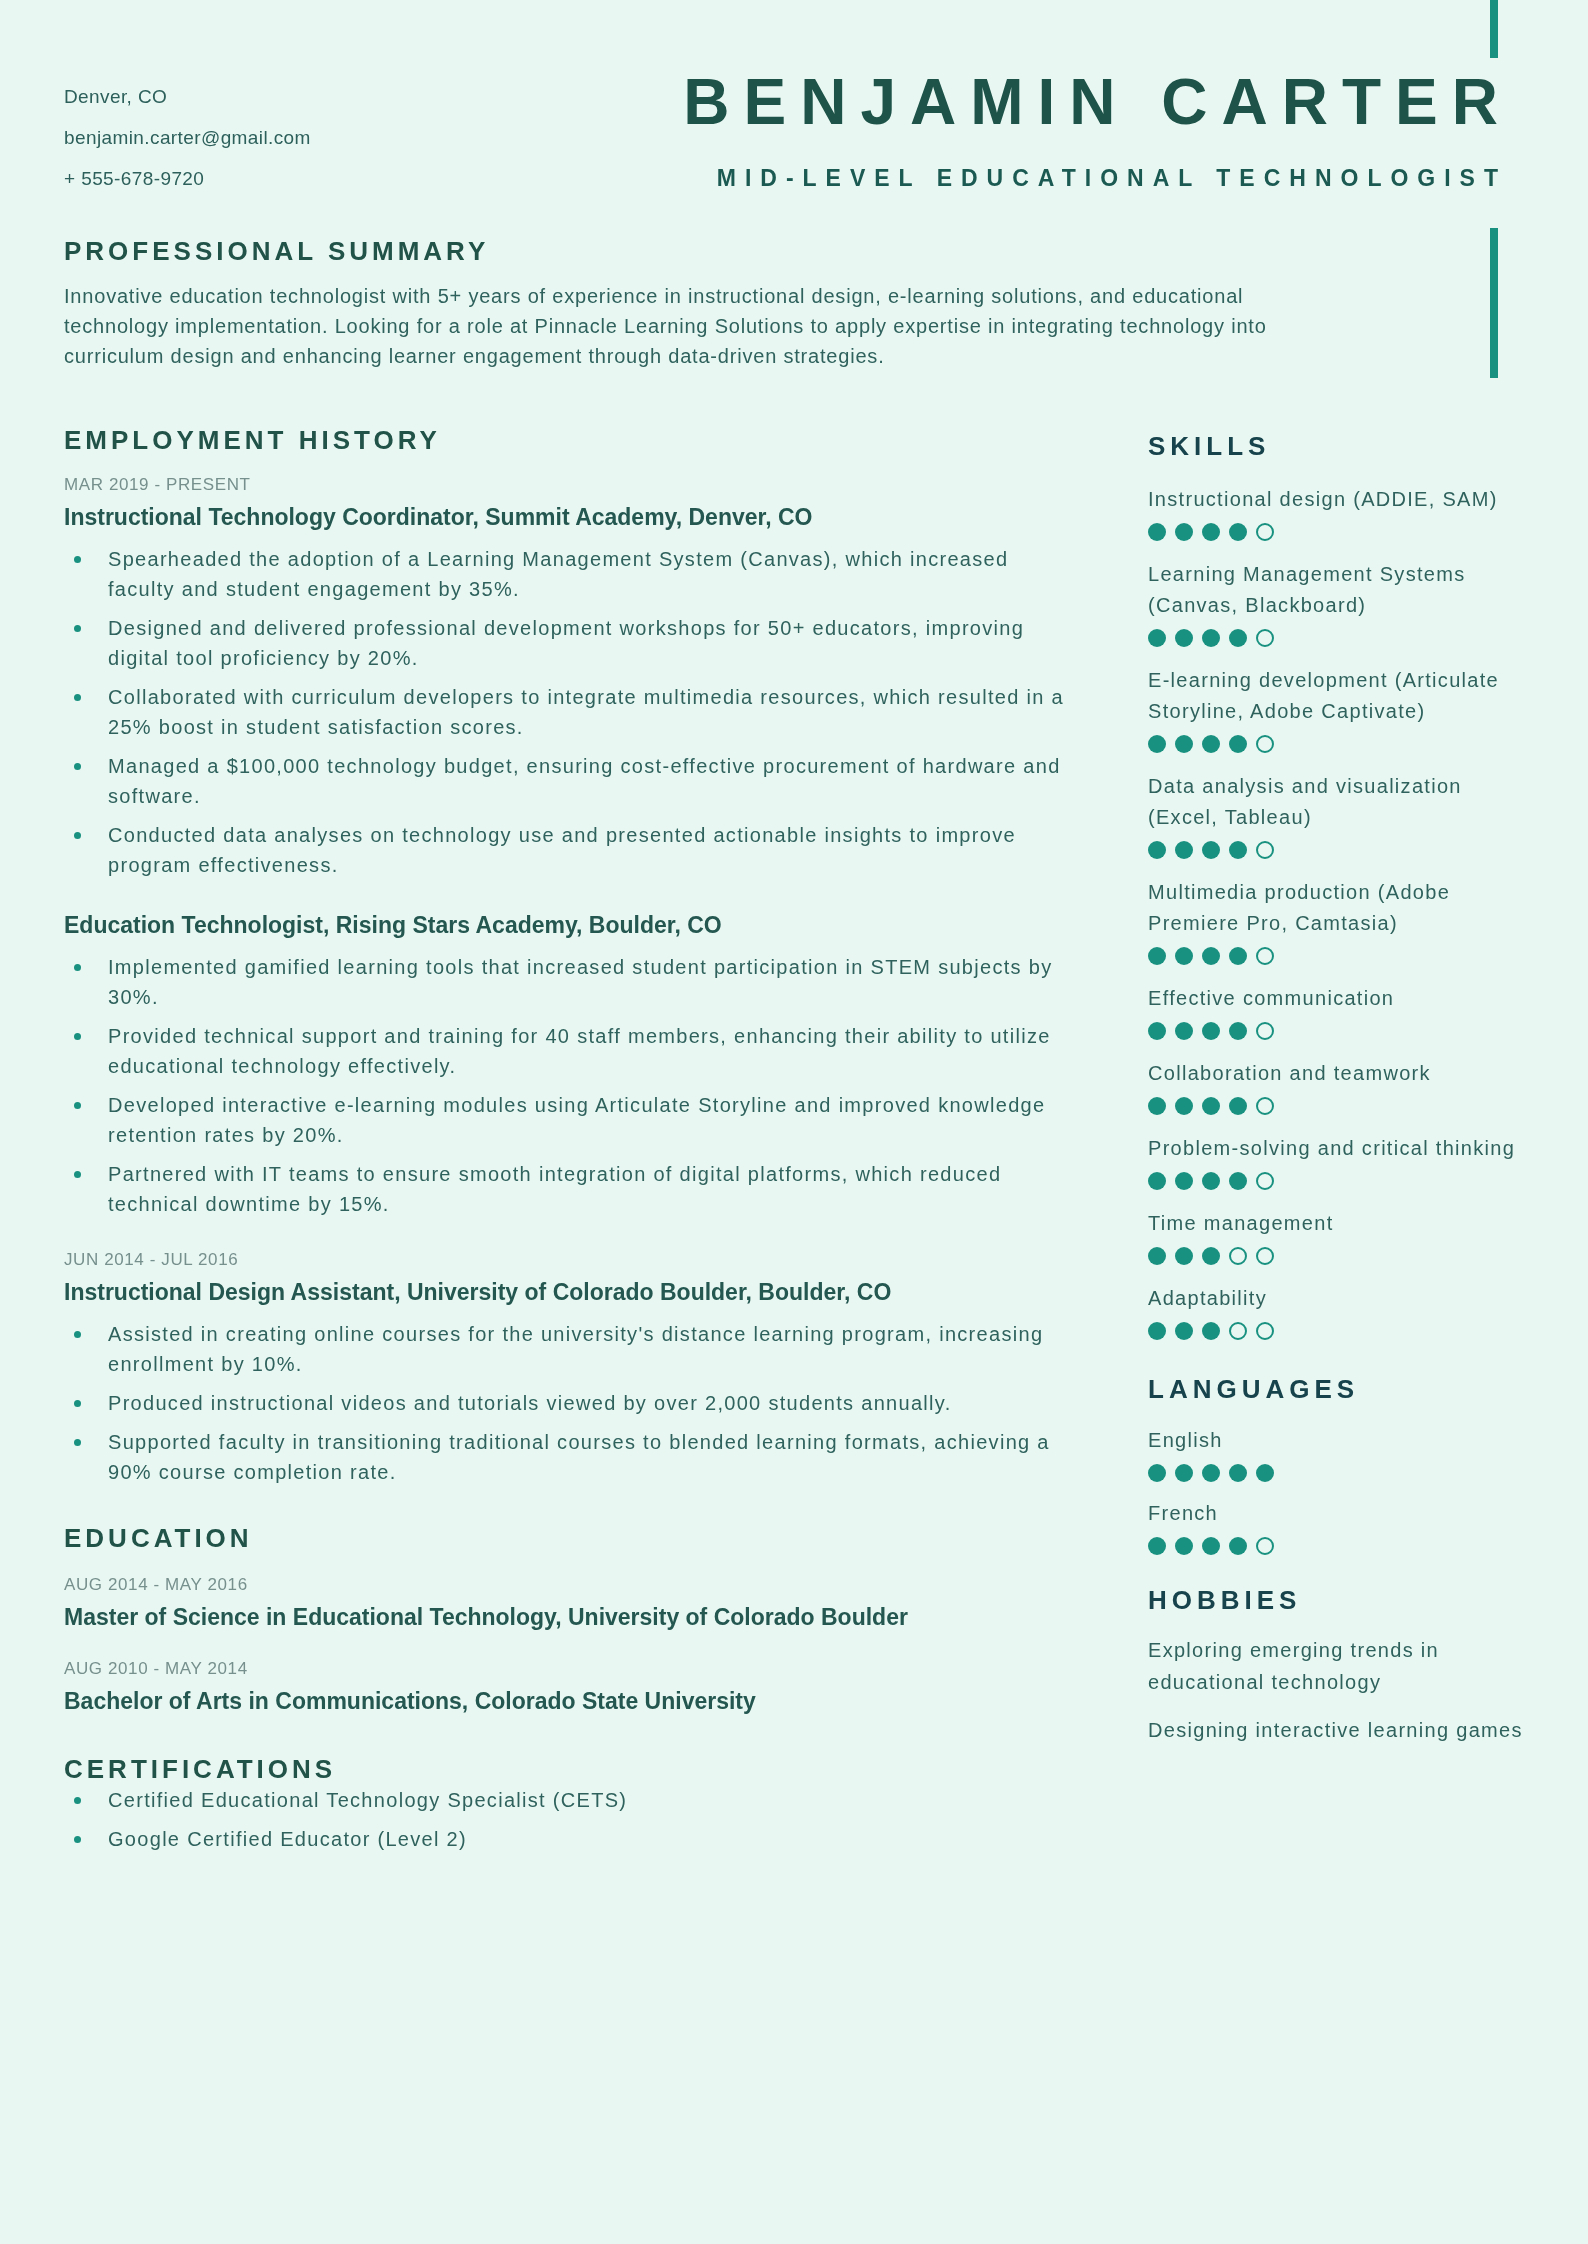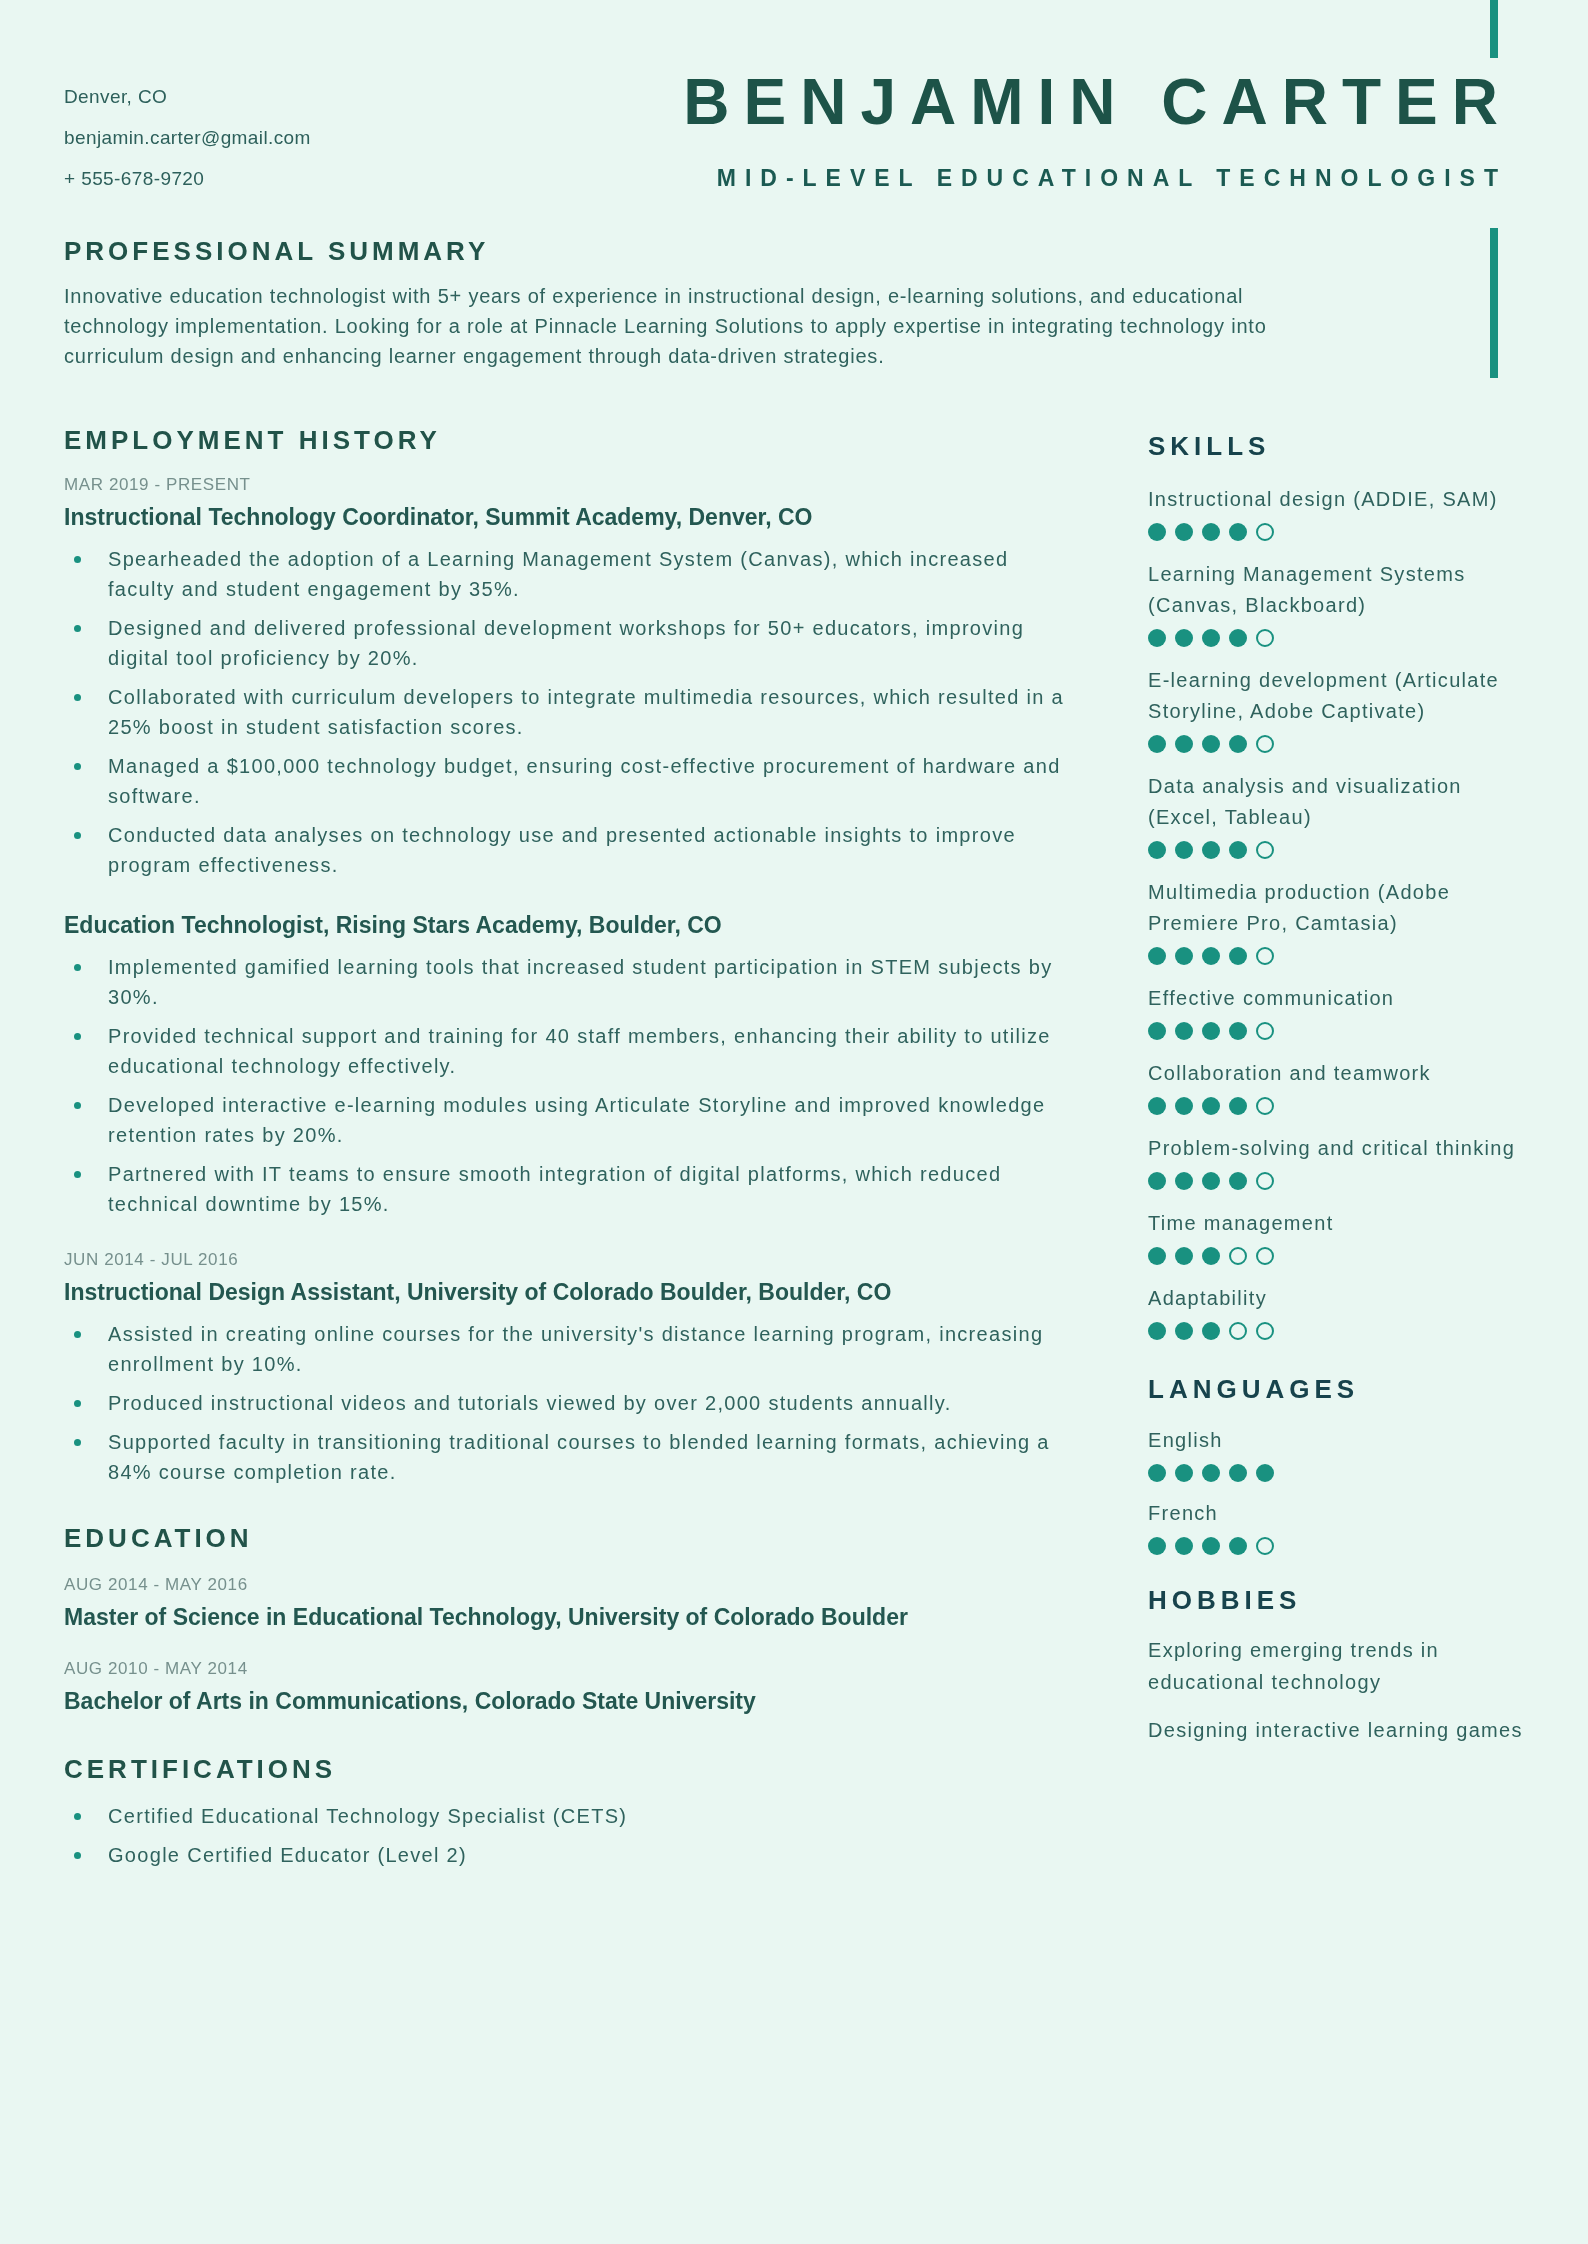--- a/index.html
+++ b/index.html
@@ -51,21 +51,21 @@
   .btxt{ flex:1; }
 
   
   .section-education{ margin-top:36px; }
   .section-education h2{ margin-bottom:20px; }
   .edu-item{ margin-bottom:26px; }
   .edu-degree{ font-size:23px; font-weight:bold; color:#235750; line-height:30px; }
 
   
   .section-certifications{ margin-top:38px; }
-  .section-certifications h2{ margin-bottom:16px; }
+  .section-certifications h2{ }
 
   
   .section-volunteer{ margin-top:42px; }
   .section-volunteer h2{ margin-bottom:22px; }
   .volunteer-line{ font-size:20px; line-height:30px; letter-spacing:1.1px; }
   .volunteer-line strong{ color:#27574e; }
 
   
   .section-skills h2{ margin:6px 0 22px; }
   .skill{ margin-bottom:18px; }
@@ -171,21 +171,21 @@
               <li>
                 <span class="bdot"></span>
                 <span class="btxt">Assisted in creating online courses for the university's distance learning program, increasing enrollment by 10%.</span>
               </li>
               <li>
                 <span class="bdot"></span>
                 <span class="btxt">Produced instructional videos and tutorials viewed by over 2,000 students annually.</span>
               </li>
               <li>
                 <span class="bdot"></span>
-                <span class="btxt">Supported faculty in transitioning traditional courses to blended learning formats, achieving a 84% course completion rate.</span>
+                <span class="btxt">Supported faculty in transitioning traditional courses to blended learning formats, achieving a 90% course completion rate.</span>
               </li>
             </ul>
           </div>
 
       </section>
 
       <section class="section-education">
         <h2>EDUCATION</h2>
 
           <div class="edu-item">

